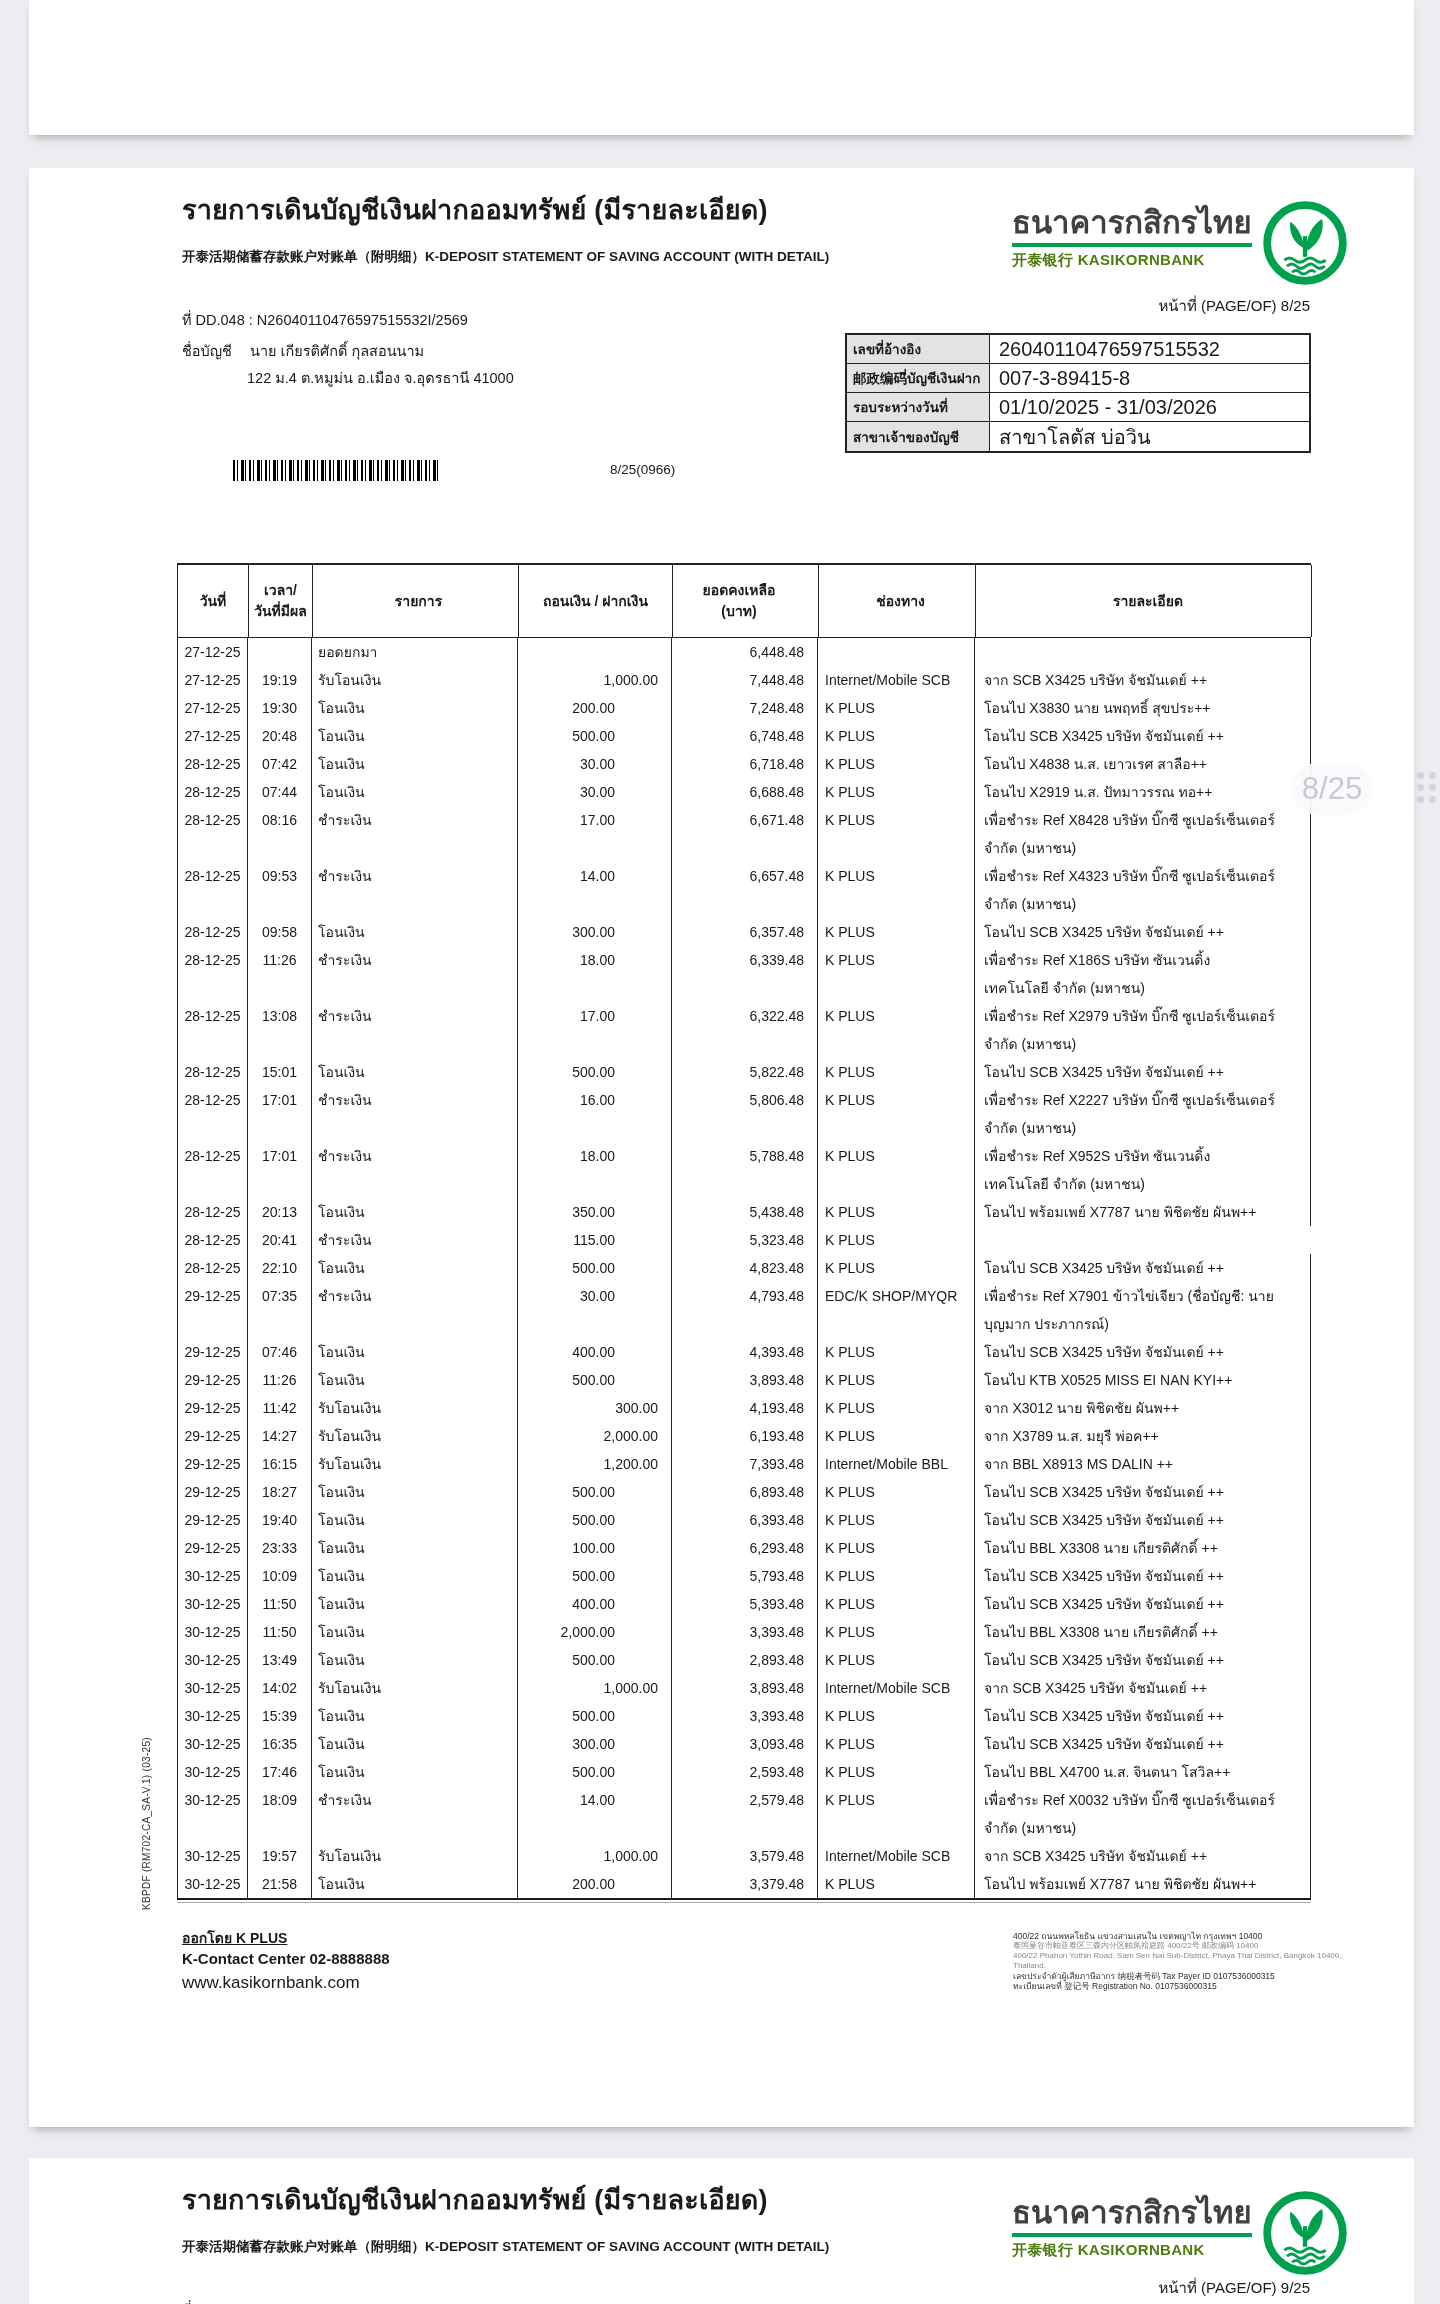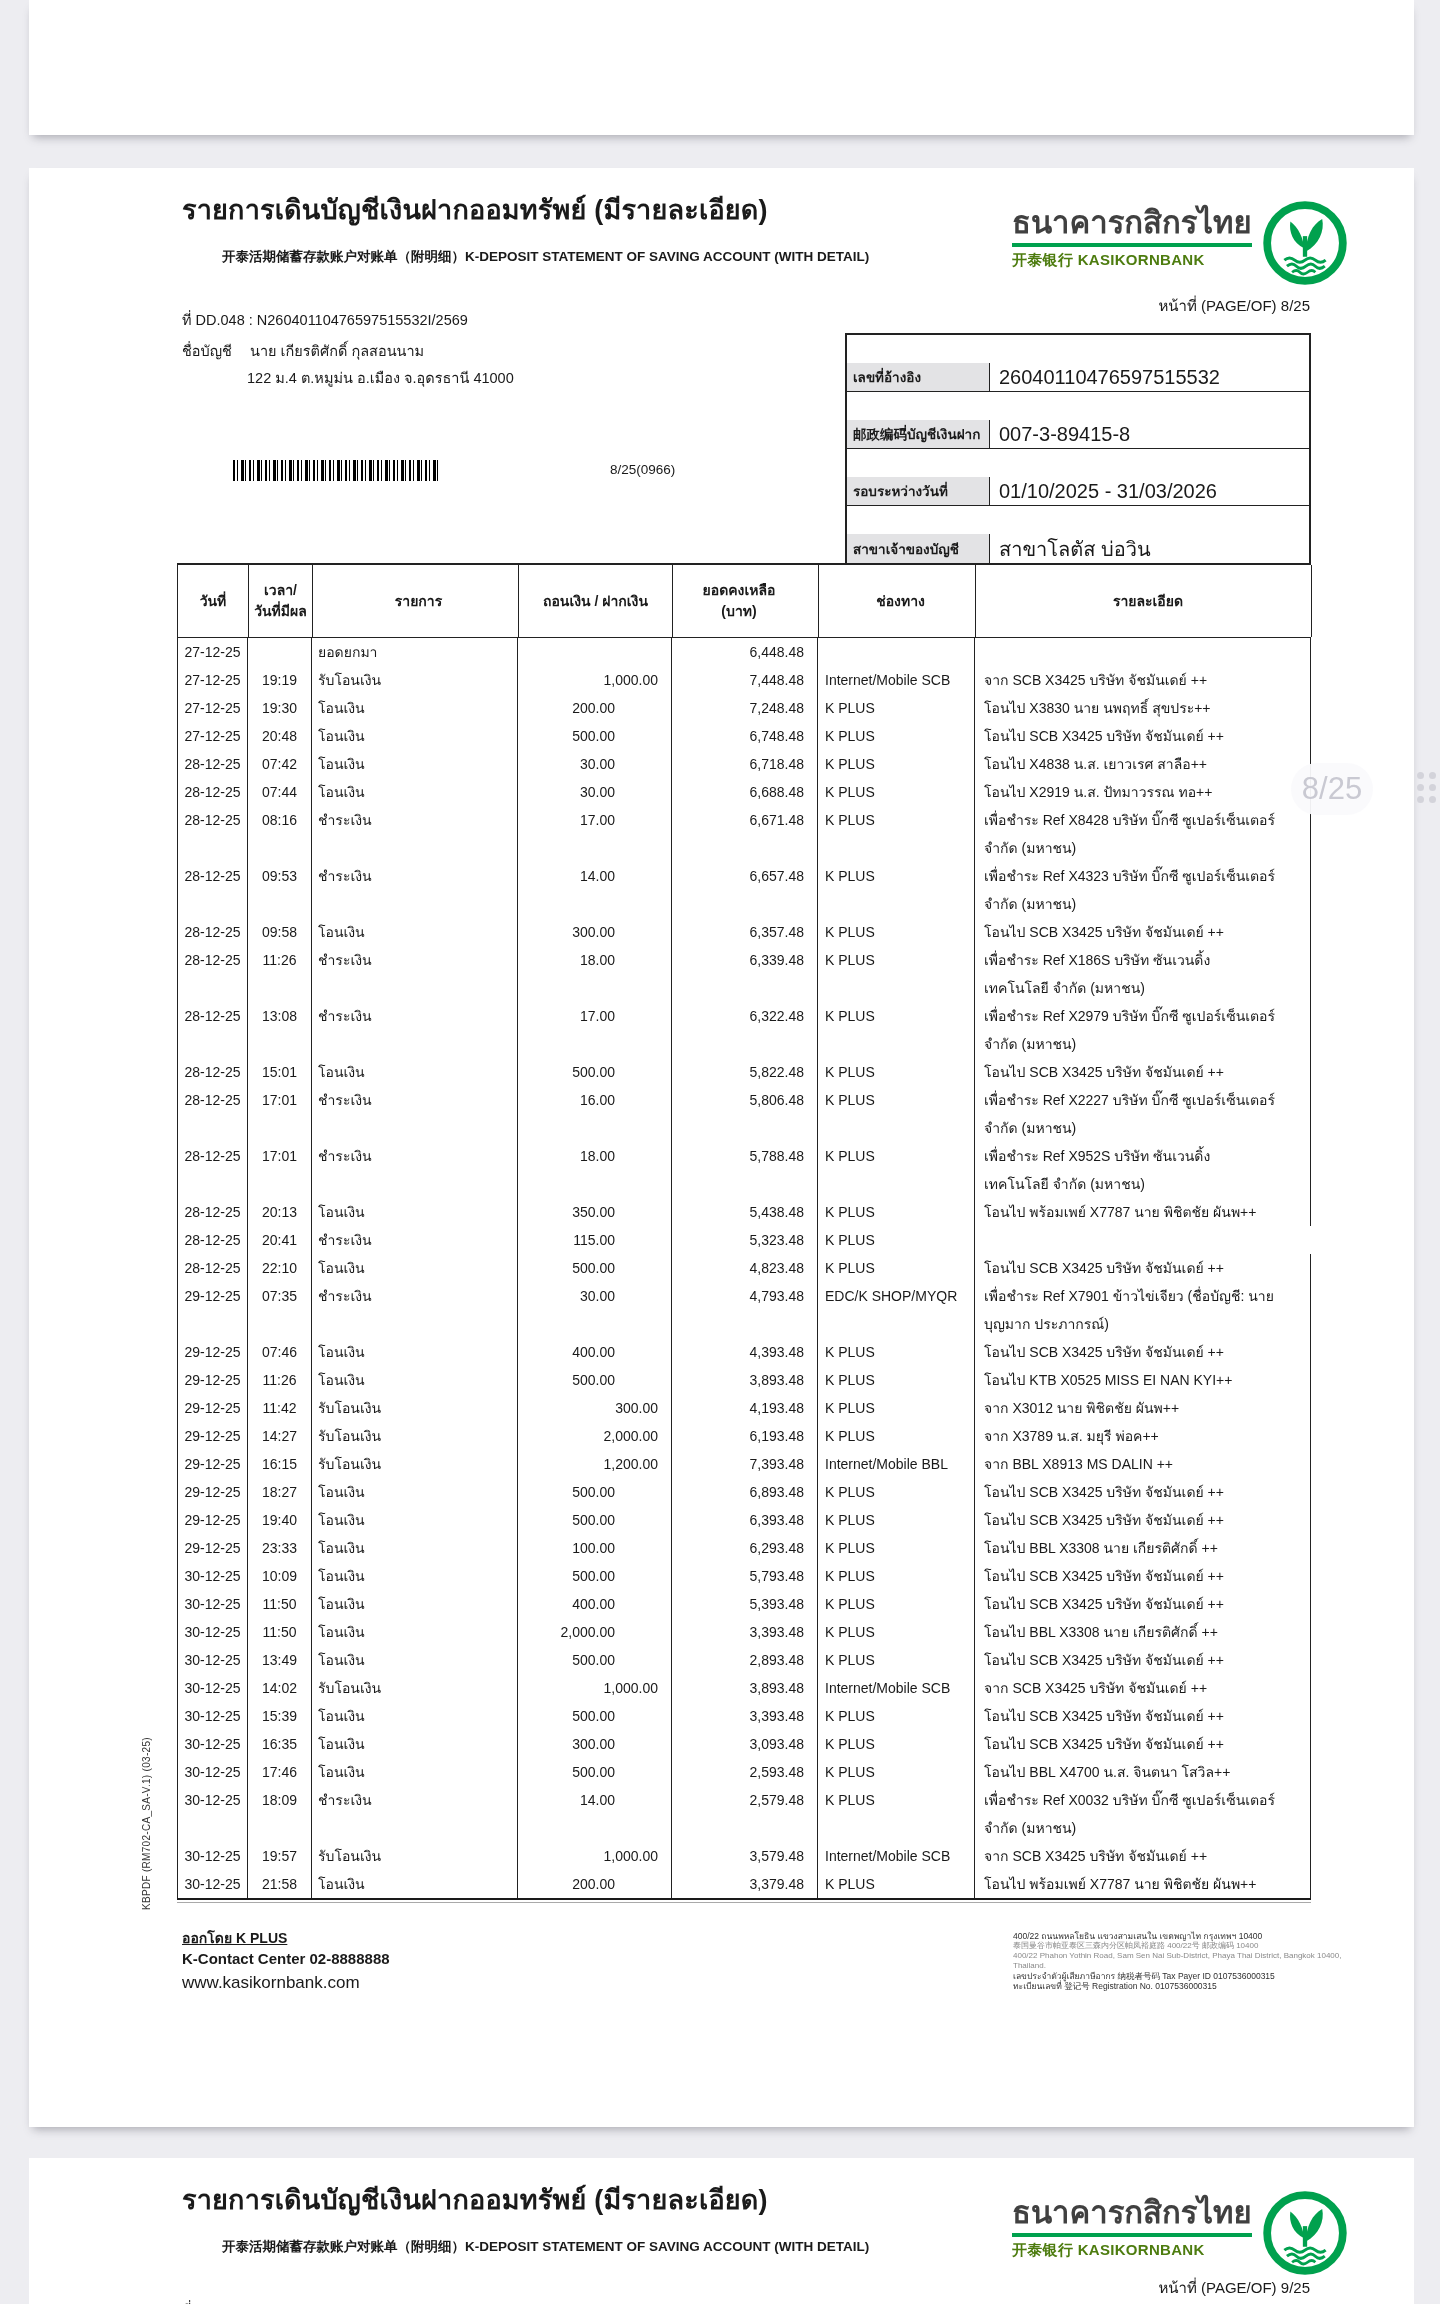--- a/index.html
+++ b/index.html
@@ -9,40 +9,40 @@
     font-family:"Liberation Sans","DejaVu Sans",sans-serif;
   }
   .page{position:absolute;left:29px;width:1385px;background:#fff;
         box-shadow:0 6px 9px -4px rgba(60,60,75,.4);}
   #page7{top:0;height:135px;}
   #page8{top:168px;height:1959px;}
   #page9{top:2158px;height:220px;box-shadow:none;}
 
   
   .doc-title{position:absolute;left:153px;top:20px;font-size:27px;font-weight:700;letter-spacing:.2px;}
-  .doc-subtitle{position:absolute;left:153px;top:80px;font-size:13.5px;font-weight:700;margin-left:40px;}
+  .doc-subtitle{position:absolute;left:153px;top:80px;font-size:13.5px;font-weight:700;}
   .logo{position:absolute;left:983px;top:32px;display:flex;align-items:flex-start;}
   .logo-text{padding-top:8px;}
   .bank-name{color:#404040;font-weight:700;font-size:31px;line-height:30px;white-space:nowrap;}
   .bank-rule{height:4px;background:#00a14e;margin:5px 0 4px 0;}
   .bank-sub{color:#4d7c0f;font-weight:700;font-size:15px;letter-spacing:.3px;white-space:nowrap;}
   .logo-mark{width:86px;height:86px;margin-left:10px;}
   .page-of{position:absolute;right:104px;font-size:15px;white-space:nowrap;}
   #page8 .page-of{top:126px;}
   #page9 .page-of{top:118px;}
   .doc-no{position:absolute;left:153px;font-size:14.5px;}
   #page8 .doc-no{top:140px;}
   #page9 .doc-no{top:140px;}
   .acct-line{position:absolute;left:153px;top:171px;font-size:14.5px;}
   .acct-line .nm{margin-left:14px;}
   .acct-addr{position:absolute;left:218px;top:198px;font-size:14.5px;}
 
   
   .info-box{position:absolute;left:816px;top:165px;width:466px;border:2px solid #222;box-sizing:border-box;}
-  .info-row{display:flex;border-bottom:1px solid #222;height:29px;box-sizing:border-box;margin-top:28px;}
+  .info-row{display:flex;border-bottom:1px solid #222;height:29px;box-sizing:border-box;}
   .info-row:last-child{border-bottom:none;}
   .info-label{width:143px;flex:0 0 143px;background:#e3e3e5;border-right:1px solid #222;
               font-weight:700;font-size:13.5px;display:flex;align-items:center;padding-left:6px;box-sizing:border-box;}
   .info-value{flex:1;font-size:20px;display:flex;align-items:center;padding-left:9px;}
 
   
   .barcode{position:absolute;left:204px;top:292px;width:206px;height:21px;
     background:repeating-linear-gradient(90deg,
       #000 0 2px,#fff 2px 4px,#000 4px 5px,#fff 5px 8px,
       #000 8px 11px,#fff 11px 12px,#000 12px 13px,#fff 13px 16px);}

